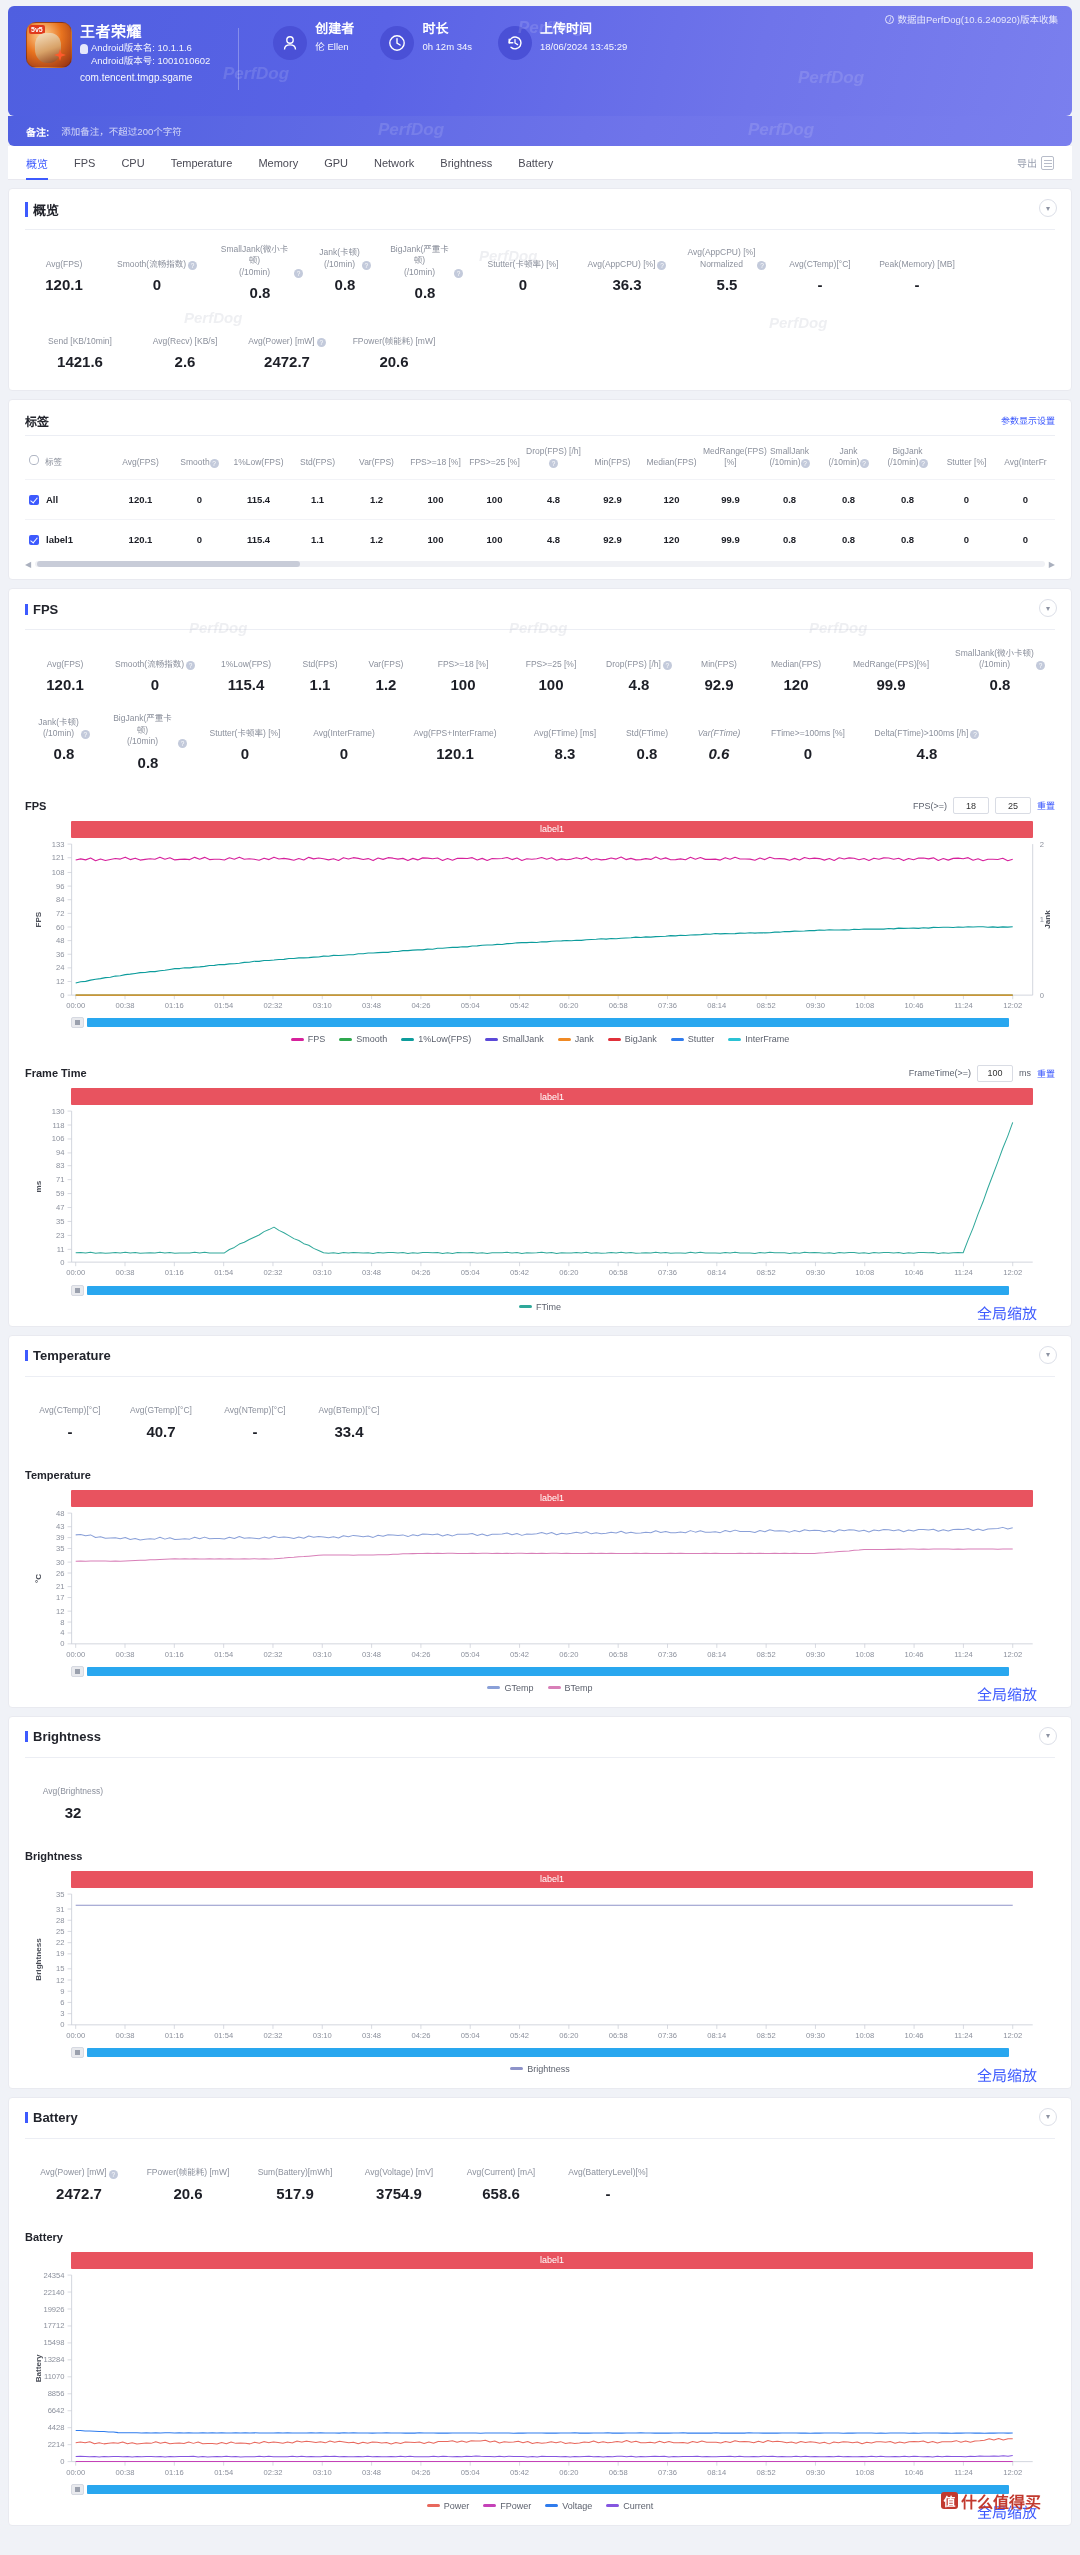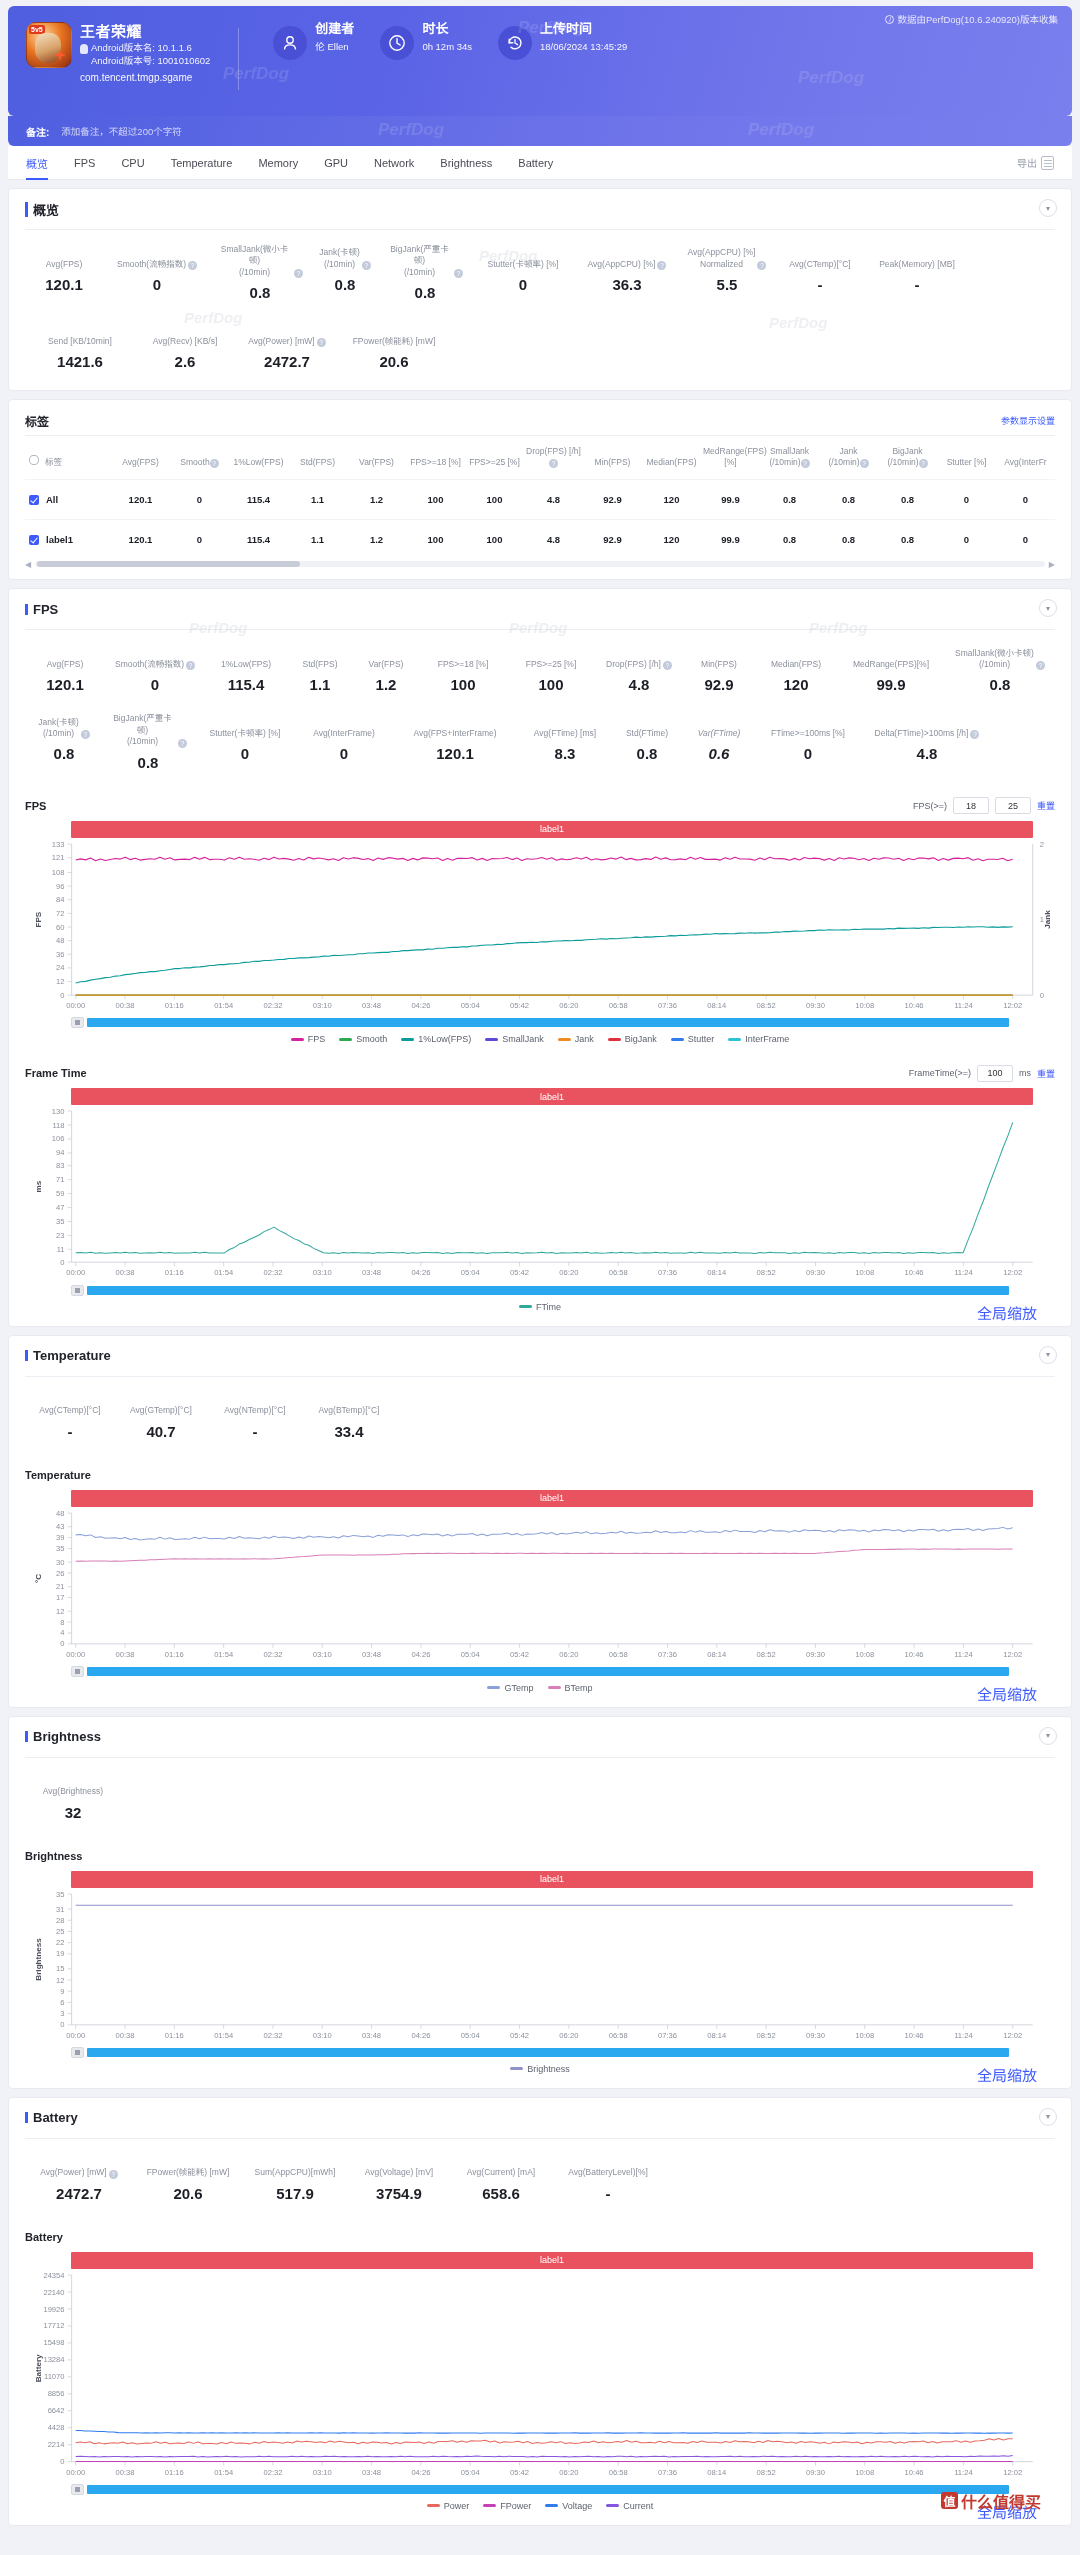--- a/index.html
+++ b/index.html
@@ -1022,21 +1022,21 @@
   <div class="metrics" id="bt1">
       <div class="metric" style="width: 108px;">
         <div class="m-label"><span>Avg(Power) [mW]</span><span class="q">?</span></div>
         <div class="m-val">2472.7</div>
       </div>
       <div class="metric" style="width: 110px;">
         <div class="m-label"><span>FPower(帧能耗) [mW]</span></div>
         <div class="m-val">20.6</div>
       </div>
       <div class="metric" style="width: 104px;">
-        <div class="m-label"><span>Sum(AppCPU)[mWh]</span></div>
+        <div class="m-label"><span>Sum(Battery)[mWh]</span></div>
         <div class="m-val">517.9</div>
       </div>
       <div class="metric" style="width: 104px;">
         <div class="m-label"><span>Avg(Voltage) [mV]</span></div>
         <div class="m-val">3754.9</div>
       </div>
       <div class="metric" style="width: 100px;">
         <div class="m-label"><span>Avg(Current) [mA]</span></div>
         <div class="m-val">658.6</div>
       </div>

